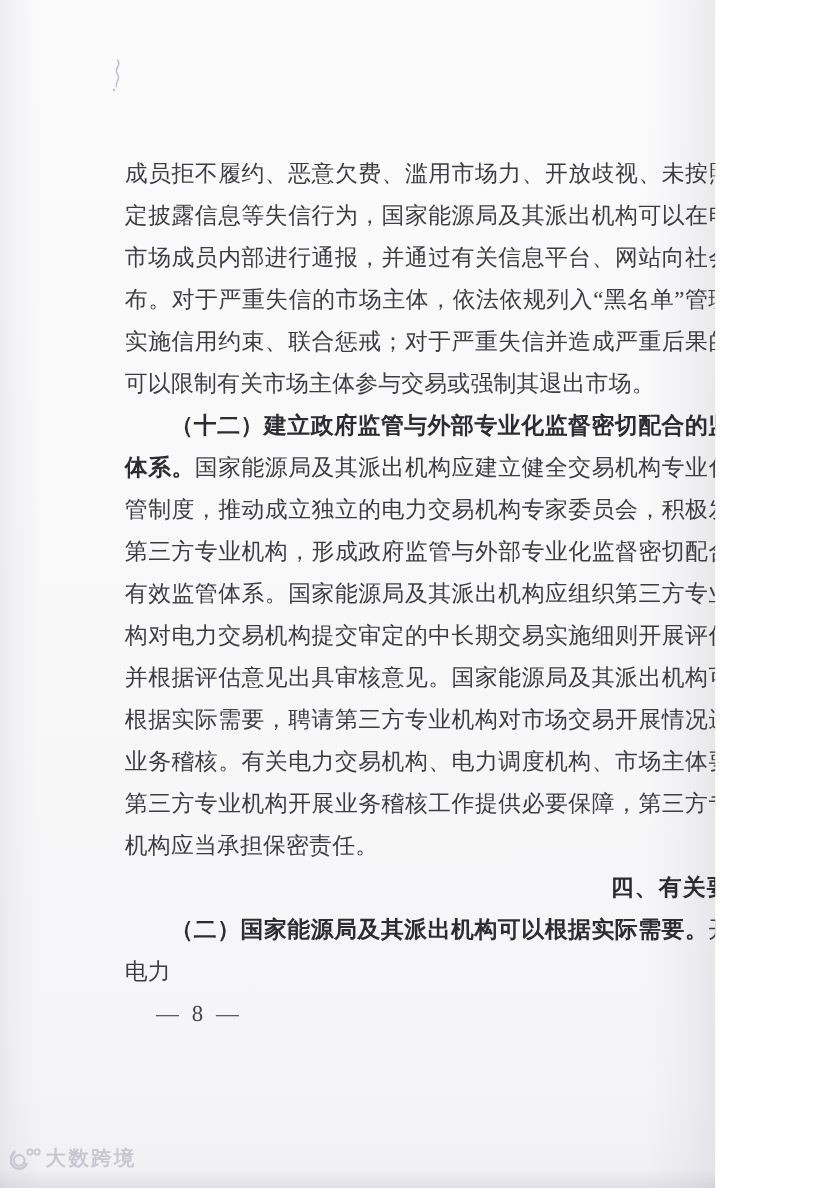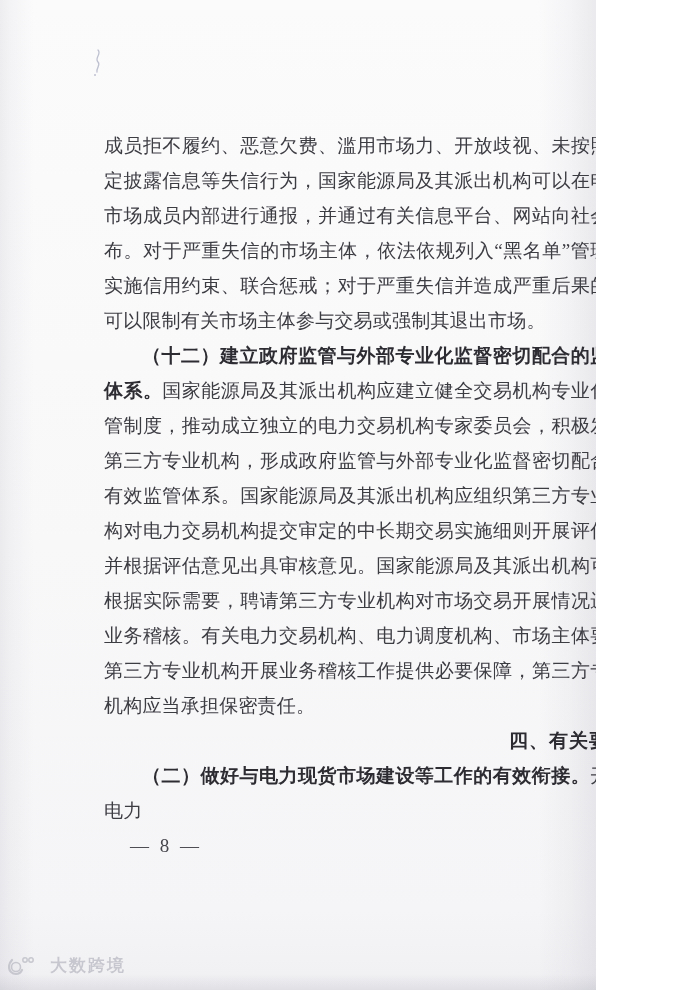--- a/index.html
+++ b/index.html
@@ -84,21 +84,21 @@
     line-height: 34px;
     letter-spacing: 3px;
     color: #45454c;
   }
   .watermark {
     position: absolute;
     left: 8px;
     top: 954px;
     display: flex;
     align-items: center;
-    gap: 16px;
+    gap: 4px;
     color: #c7c7cf;
     pointer-events: none;
   }
   .wm-text {
     font-family: "Liberation Sans", "DejaVu Sans", sans-serif;
     font-size: 17px;
     font-weight: 700;
     letter-spacing: 2px;
     color: #c7c7cf;
     text-shadow: 0 0 1px rgba(255,255,255,0.8);
@@ -120,21 +120,21 @@
 
   <div class="content">
 
     <p class="para no-indent">成员拒不履约、恶意欠费、滥用市场力、开放歧视、未按照规定披露信息等失信行为，国家能源局及其派出机构可以在电力市场成员内部进行通报，并通过有关信息平台、网站向社会公布。对于严重失信的市场主体，依法依规列入“黑名单”管理，实施信用约束、联合惩戒；对于严重失信并造成严重后果的，可以限制有关市场主体参与交易或强制其退出市场。</p>
 
     <p class="para"><span class="lead">（十二）建立政府监管与外部专业化监督密切配合的监管体系。</span><span>国家能源局及其派出机构应建立健全交易机构专业化监管制度，推动成立独立的电力交易机构专家委员会，积极发展第三方专业机构，形成政府监管与外部专业化监督密切配合的有效监管体系。国家能源局及其派出机构应组织第三方专业机构对电力交易机构提交审定的中长期交易实施细则开展评估，并根据评估意见出具审核意见。国家能源局及其派出机构可以根据实际需要，聘请第三方专业机构对市场交易开展情况进行业务稽核。有关电力交易机构、电力调度机构、市场主体要为第三方专业机构开展业务稽核工作提供必要保障，第三方专业机构应当承担保密责任。</span></p>
 
     <p class="para heading">四、有关要求</p>
 
 
-    <p class="para"><span class="lead">（二）做好与电力现货市场建设等工作的有效衔接。</span><span>开展电力</span></p>
+    <p class="para"><span class="lead">（二）国家能源局及其派出机构可以根据实际需要。</span><span>开展电力</span></p>
 
     <div class="page-number">— 8 —</div>
   </div>
 
   <div class="watermark">
     <svg class="wm-logo" width="26" height="20" viewBox="0 0 26 20">
       <path d="M4,4 C2,6 1,9 1,11 C1,15 4,18 8,18 C11,18 13,16 14,14" fill="none" stroke="#c7c7cf" stroke-width="2.2" stroke-linecap="round"></path>
       <circle cx="8" cy="11" r="4.5" fill="none" stroke="#c7c7cf" stroke-width="1.6"></circle>
       <circle cx="17" cy="4" r="2.2" fill="none" stroke="#c7c7cf" stroke-width="1.5"></circle>
       <circle cx="23" cy="4" r="2.2" fill="none" stroke="#c7c7cf" stroke-width="1.5"></circle>

